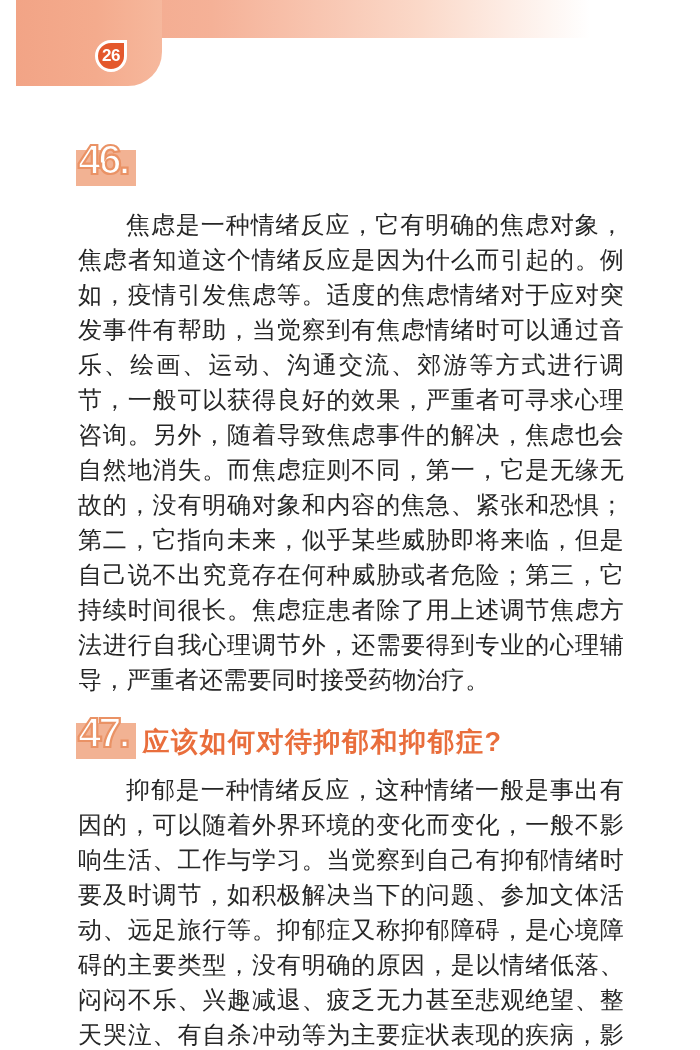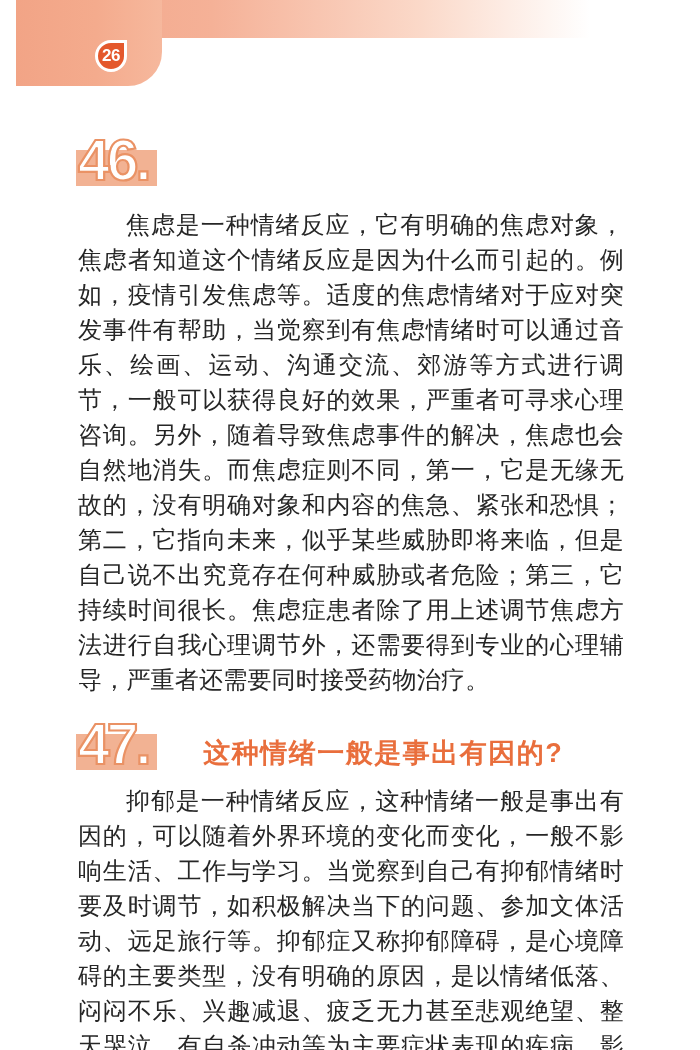--- a/index.html
+++ b/index.html
@@ -47,34 +47,34 @@
     left: 78px; top: 86px;
     width: 546px;
   }
 
   
   .qheading {
     display: flex;
     align-items: flex-end;
   }
   .qheading-46 { margin-top: 47px; }
-  .qheading-47 { margin-top: 19px; gap: 40px; }
+  .qheading-47 { margin-top: 8px; }
   .qnum-wrap { position: relative; display: inline-block; }
   .qnum-rect {
     position: absolute;
     left: -2px; right: -5px;
     top: 17px; bottom: 1px;
     background: #f2b293;
   }
   .qnum {
     position: relative;
     display: inline-block;
     font-family: "Liberation Sans", sans-serif;
     font-weight: bold;
-    font-size: 57px;
+    font-size: 42px;
     line-height: 54px;
     letter-spacing: -3px;
     color: #ffffff;
     -webkit-text-stroke: 2.2px #ea9265;
     padding-right: 4px;
   }
   .qtitle {
     font-family: "Liberation Sans", sans-serif;
     font-weight: bold;
     font-size: 27px;
@@ -121,20 +121,20 @@
       </span>
     </div>
 
     <p class="para para-46">焦虑是一种情绪反应，它有明确的焦虑对象，焦虑者知道这个情绪反应是因为什么而引起的。例如，疫情引发焦虑等。适度的焦虑情绪对于应对突发事件有帮助，当觉察到有焦虑情绪时可以通过音乐、绘画、运动、沟通交流、郊游等方式进行调节，一般可以获得良好的效果，严重者可寻求心理咨询。另外，随着导致焦虑事件的解决，焦虑也会自然地消失。而焦虑症则不同，第一，它是无缘无故的，没有明确对象和内容的焦急、紧张和恐惧；第二，它指向未来，似乎某些威胁即将来临，但是自己说不出究竟存在何种威胁或者危险；第三，它持续时间很长。焦虑症患者除了用上述调节焦虑方法进行自我心理调节外，还需要得到专业的心理辅导，严重者还需要同时接受药物治疗。</p>
 
     <div class="qheading qheading-47">
       <span class="qnum-wrap">
         <span class="qnum-rect"></span>
         <span class="qnum">47.</span>
       </span>
-      <span class="qtitle">这种情绪一般是事出有因的?</span>
+      <span class="qtitle">应该如何对待抑郁和抑郁症?</span>
     </div>
 
     <p class="para para-47">抑郁是一种情绪反应，这种情绪一般是事出有因的，可以随着外界环境的变化而变化，一般不影响生活、工作与学习。当觉察到自己有抑郁情绪时要及时调节，如积极解决当下的问题、参加文体活动、远足旅行等。抑郁症又称抑郁障碍，是心境障碍的主要类型，没有明确的原因，是以情绪低落、闷闷不乐、兴趣减退、疲乏无力甚至悲观绝望、整天哭泣、有自杀冲动等为主要症状表现的疾病，影响生活、工作、学习与社会功能，持续时间至少两周，抑郁症需要专业的心理治疗，严重者需要配合药物治疗。个人要注意保持乐观，加强自我心理调节；积极参与社会活动；培养自</p>
 
   </div>
 
 </div>
 
 </body></html>

